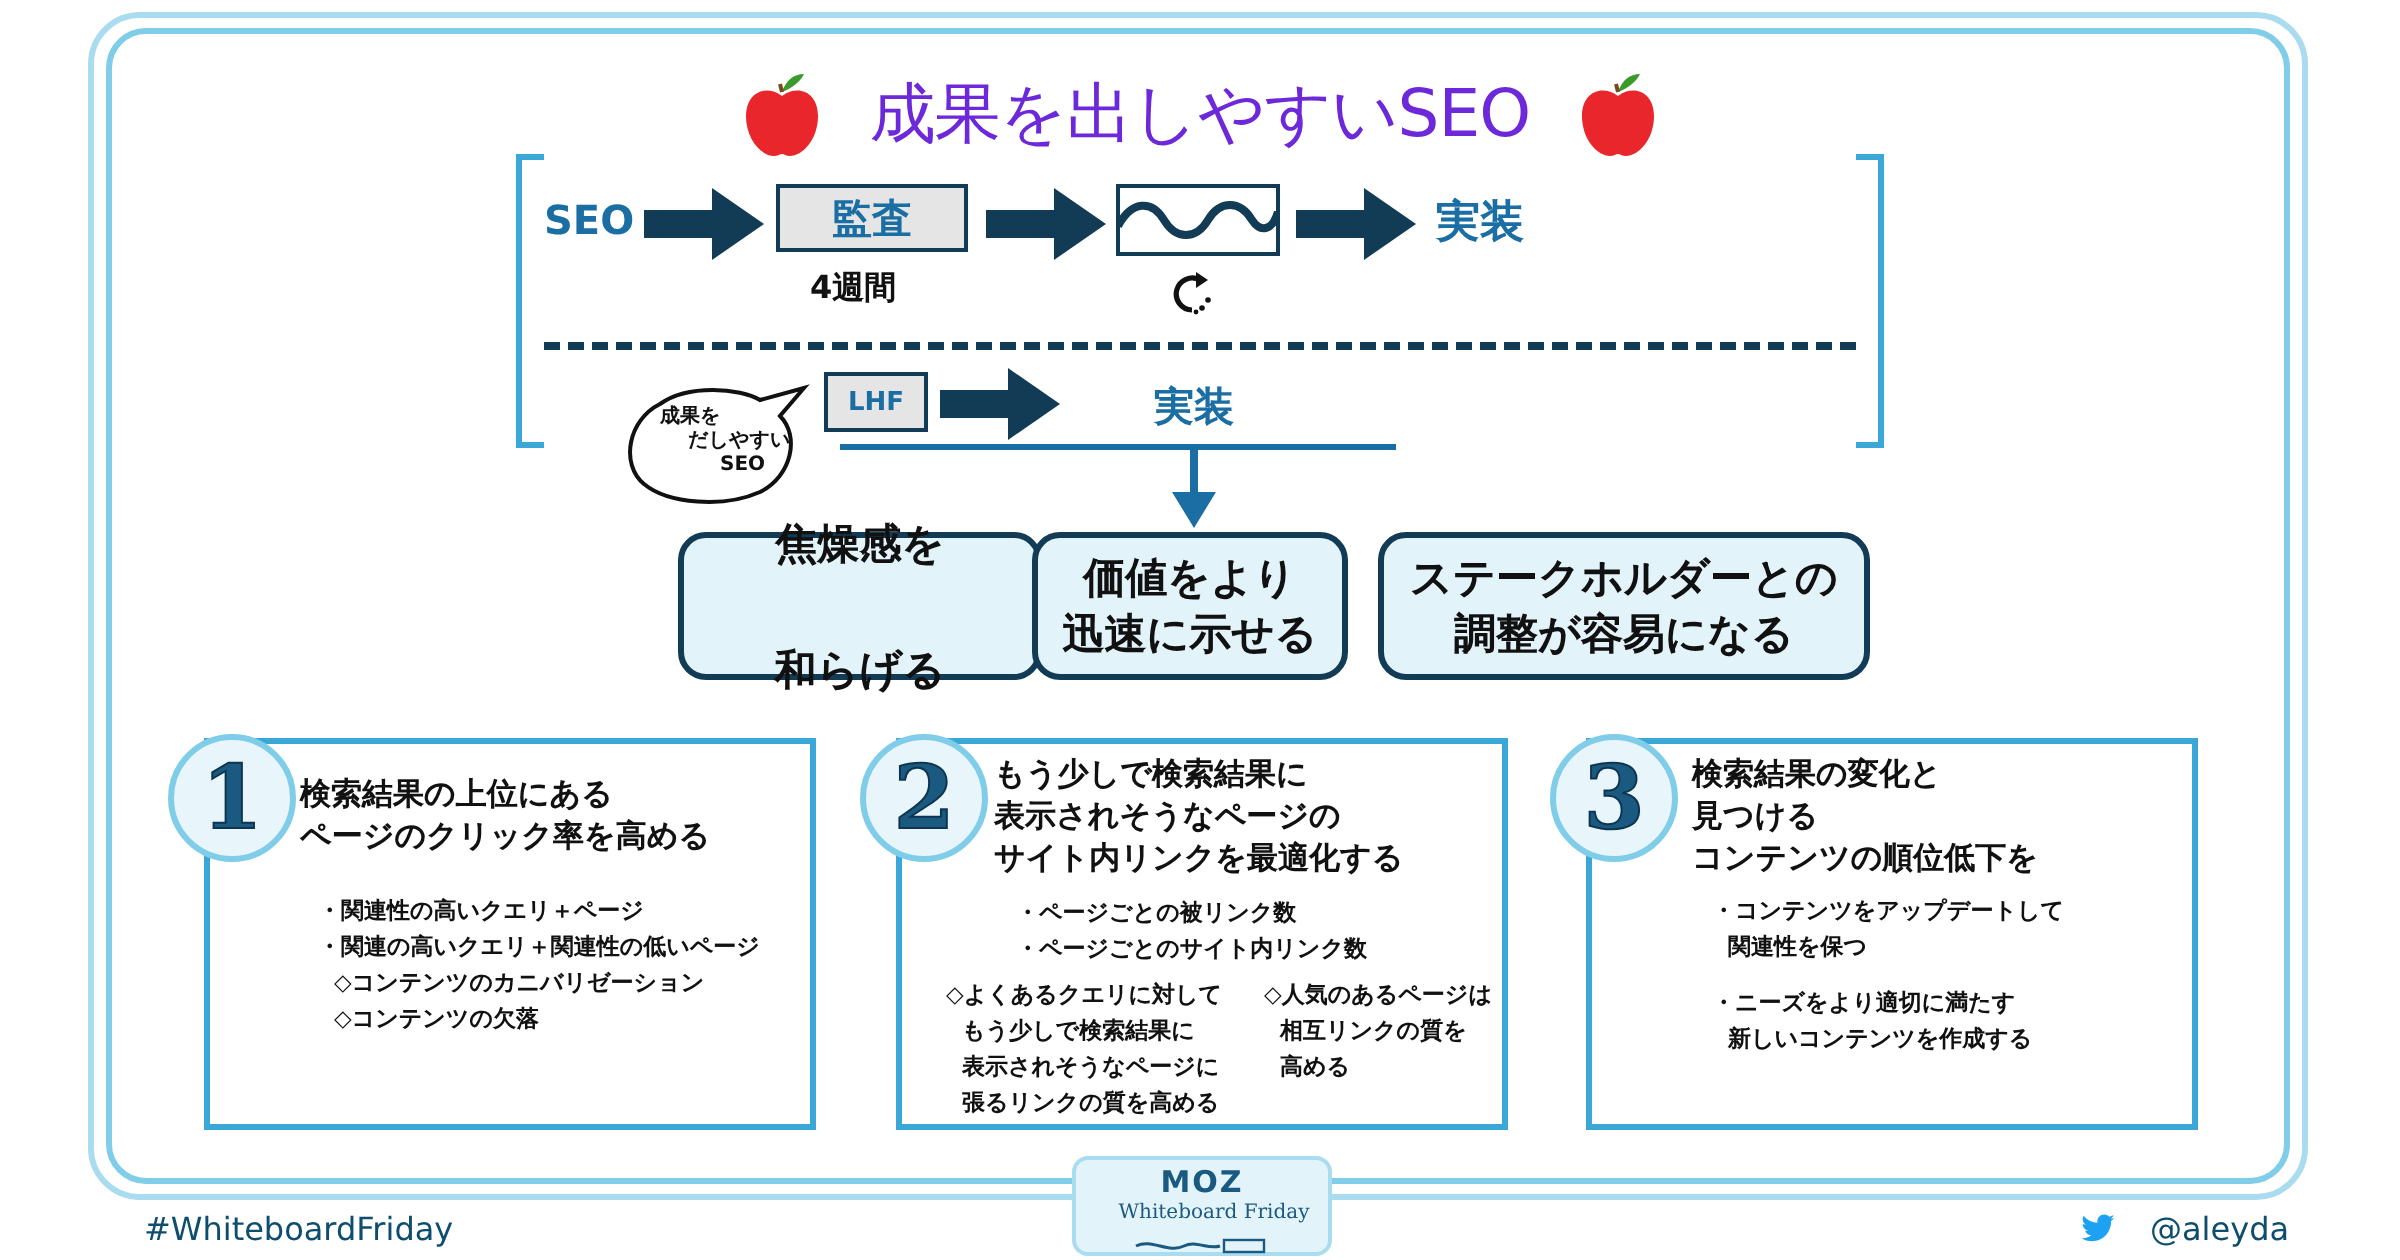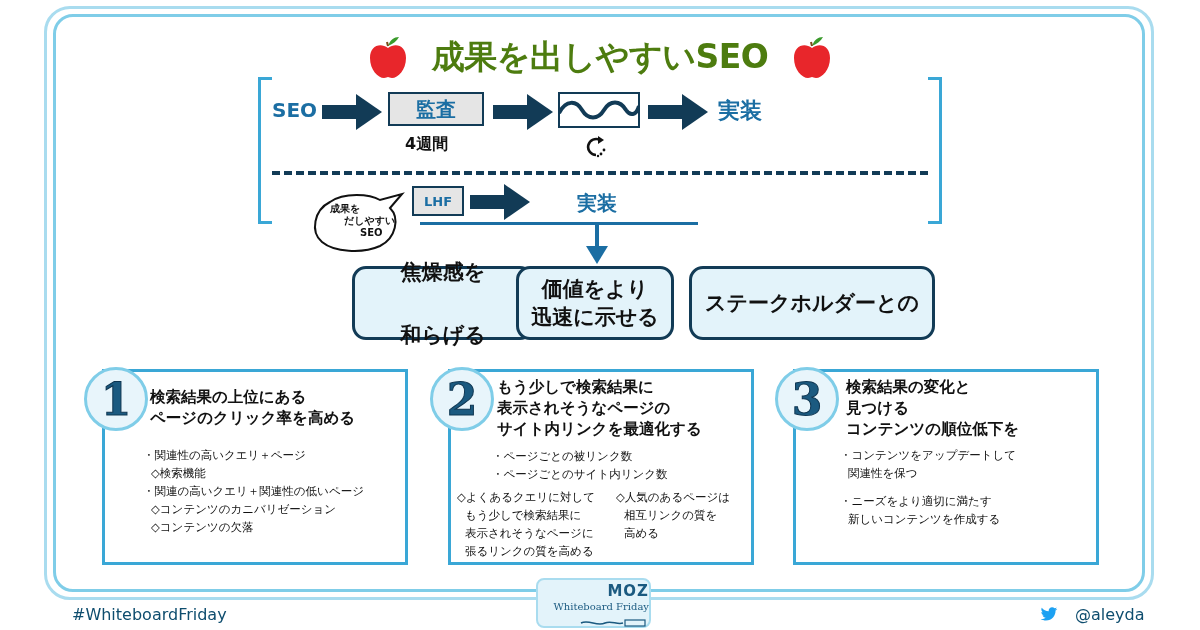--- a/index.html
+++ b/index.html
@@ -6,21 +6,21 @@
   html, body { width: 1200px; height: 630px; background: #ffffff; overflow: hidden; }
   body { position: relative; font-family: "DejaVu Sans", sans-serif; color: #111; }
 
   .frame-outer { position: absolute; left: 44px; top: 6px; width: 1110px; height: 594px;
     border: 3px solid #a9dcef; border-radius: 26px; }
   .frame-inner { position: absolute; left: 53px; top: 14px; width: 1092px; height: 578px;
     border: 3px solid #7fcde8; border-radius: 20px; }
 
   .title-row { position: absolute; left: 0; top: 34px; width: 1200px; height: 46px;
     display: flex; justify-content: center; align-items: center; gap: 22px; }
-  .title { font-size: 33px; font-weight: bold; color: #4d7c0f; letter-spacing: -0.5px; }
+  .title { font-size: 33px; font-weight: normal; color: #6d28d9; letter-spacing: -0.5px; }
   .apple { width: 44px; height: 46px; }
 
   .bracket { position: absolute; border: 3px solid #3aa7d6; }
   .bracket.left { left: 258px; top: 77px; width: 14px; height: 147px; border-right: none; }
   .bracket.right { left: 928px; top: 77px; width: 14px; height: 147px; border-left: none; }
 
   .lbl-blue { position: absolute; color: #1b6ea3; font-weight: bold; font-size: 20px; }
   .box-label { position: absolute; border: 2px solid #123b56; color: #1b6ea3;
     font-weight: bold; display: flex; align-items: center; justify-content: center; background:#e5e5e5; }
   .arrow { position: absolute; }
@@ -42,26 +42,26 @@
     align-items: center; justify-content: center; font-weight: bold; font-size: 21px;
     line-height: 28px; color: #111; }
 
   .card { position: absolute; top: 369px; height: 196px; border: 3px solid #3aa7d6; background: #fff; }
   .num-circle { position: absolute; width: 64px; height: 64px; border-radius: 50%;
     border: 3px solid #7fcde8; background: #e8f5fb; display: flex; align-items: center;
     justify-content: center; font-family: "DejaVu Serif", serif; font-weight: bold; font-size: 44px;
     color: #1b5a80; -webkit-text-stroke: 1px #0e3550; }
   .card-title { position: absolute; font-weight: bold; font-size: 15.5px; line-height: 21px; color: #111; }
   .card-title span { display: block; }
-  .bullets { position: absolute; font-size: 11.5px; font-weight: normal; line-height: 18px; color: #111; }
+  .bullets { position: absolute; font-size: 11.5px; font-weight: bold; line-height: 18px; color: #111; margin-left: 16px; }
   .bullets div { white-space: nowrap; }
   .sub { padding-left: 8px; }
 
-  .moz-badge { position: absolute; left: 536px; top: 578px; width: 115px; height: 50px;
-    background: #e3f3fa; border: 2px solid #a9dcef; border-radius: 8px; text-align: right; }
+  .moz-badge { position: absolute; left: 536px; top: 578px; width: 130px; height: 50px;
+    background: #e3f3fa; border: 2px solid #a9dcef; border-radius: 8px; text-align: center; }
   .moz-logo { font-weight: bold; font-size: 15px; color: #1b5a80; margin-top: 2px; letter-spacing: 1px; }
   .moz-wbf { font-family: "DejaVu Serif", serif; font-size: 10px; color: #1b5a80; margin-top: 1px; margin-left: 12px; }
   .moz-line { margin-top: 1px; }
 
   .hashtag { position: absolute; left: 72px; top: 605px; font-size: 16px; color: #0e4d6e; }
   .handle { position: absolute; left: 1040px; top: 605px; font-size: 16px; color: #0e4d6e; display:flex; align-items:center; gap:17px; }
 </style>
 </head>
 <body>
 
@@ -137,41 +137,41 @@
   <polygon points="34,2 60,20 34,38" fill="#123b56"></polygon>
 </svg>
 <div class="lbl-blue" style="left:577px; top:190px; font-size:20px;">実装</div>
 
 <div class="hline"></div>
 <svg style="position:absolute; left:584px; top:222px;" width="26" height="44" viewBox="0 0 26 44">
   <rect x="11" y="0" width="4" height="26" fill="#1b6ea3"></rect>
   <polygon points="2,24 24,24 13,42" fill="#1b6ea3"></polygon>
 </svg>
 
-<div class="benefit" style="left:352px; width:182px;gap:35px;">
+<div class="benefit" style="left:339px; width:182px;gap:35px;">
   <span>焦燥感を</span>
   <span>和らげる</span>
 </div>
 <div class="benefit" style="left:516px; width:158px;">
   <span>価値をより</span>
   <span>迅速に示せる</span>
 </div>
 <div class="benefit" style="left:689px; width:246px;">
   <span>ステークホルダーとの</span>
+  <span>調整が容易になる</span>
 </div>
 
 <div class="card" style="left:102px; width:306px;"></div>
 <div class="num-circle" style="left:84px; top:367px;">1</div>
 <div class="card-title" style="left:150px; top:387px;">
   <span>検索結果の上位にある</span>
   <span>ページのクリック率を高める</span>
 </div>
 <div class="bullets" style="left:143px; top:446px;">
   <div>・関連性の高いクエリ＋ページ</div>
-  <div class="sub">◇検索機能</div>
   <div>・関連の高いクエリ＋関連性の低いページ</div>
   <div class="sub">◇コンテンツのカニバリゼーション</div>
   <div class="sub">◇コンテンツの欠落</div>
 </div>
 
 <div class="card" style="left:448px; width:306px;"></div>
 <div class="num-circle" style="left:430px; top:367px;">2</div>
 <div class="card-title" style="left:497px; top:377px;">
   <span>もう少しで検索結果に</span>
   <span>表示されそうなページの</span>

